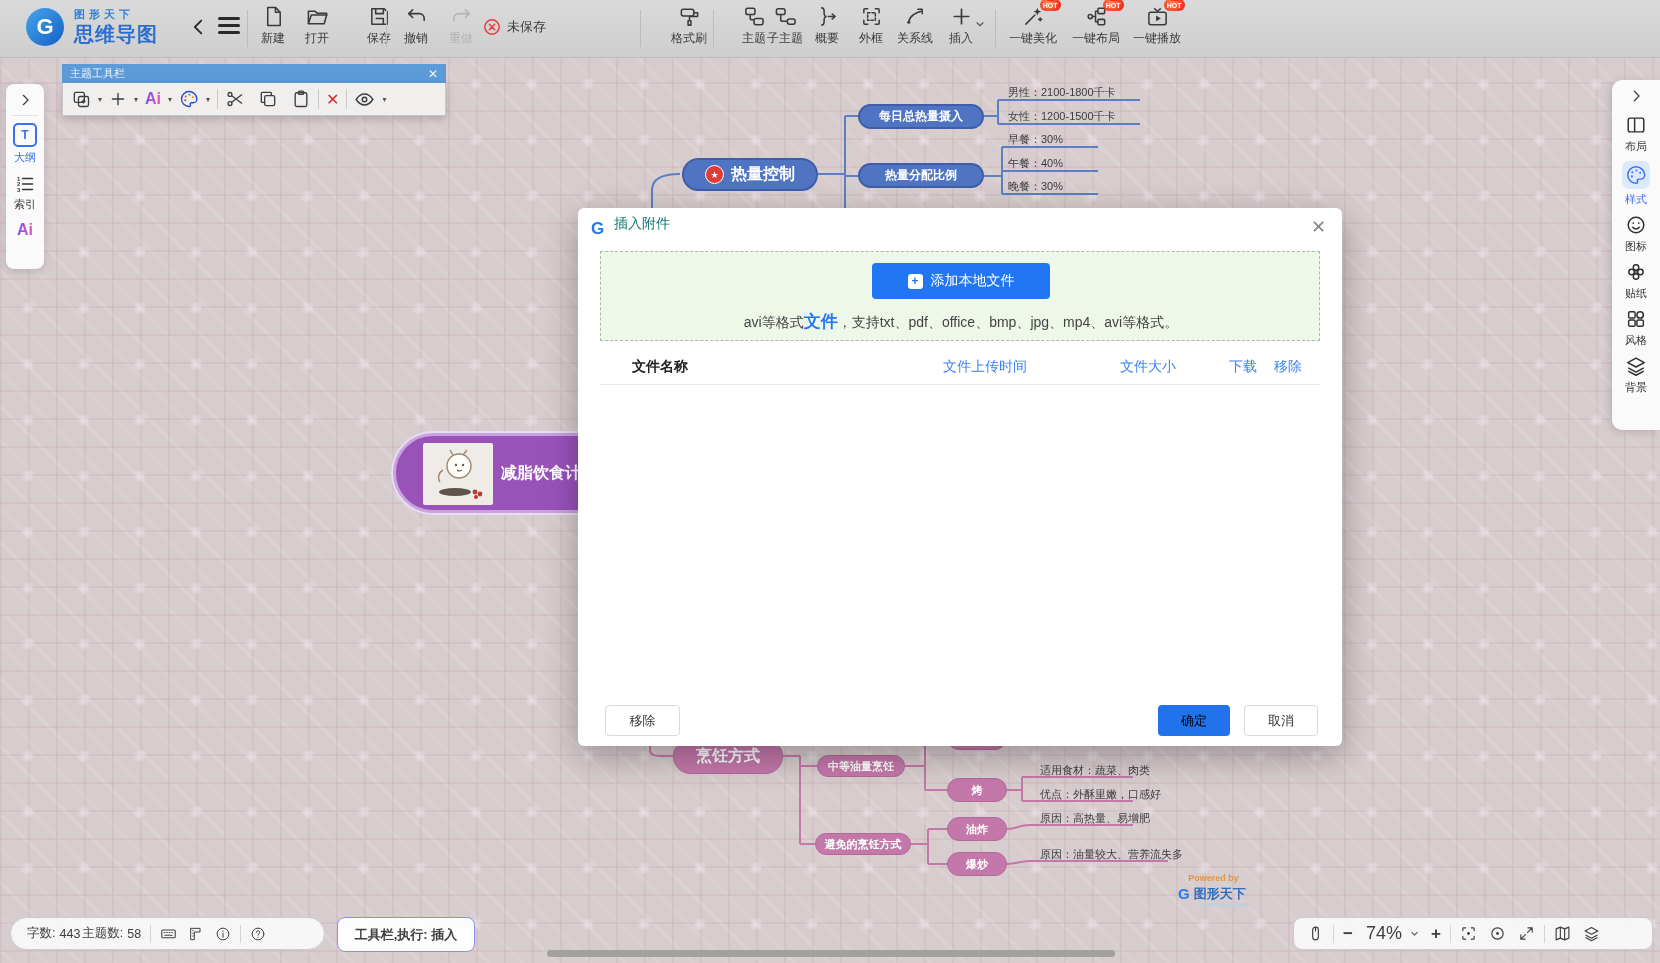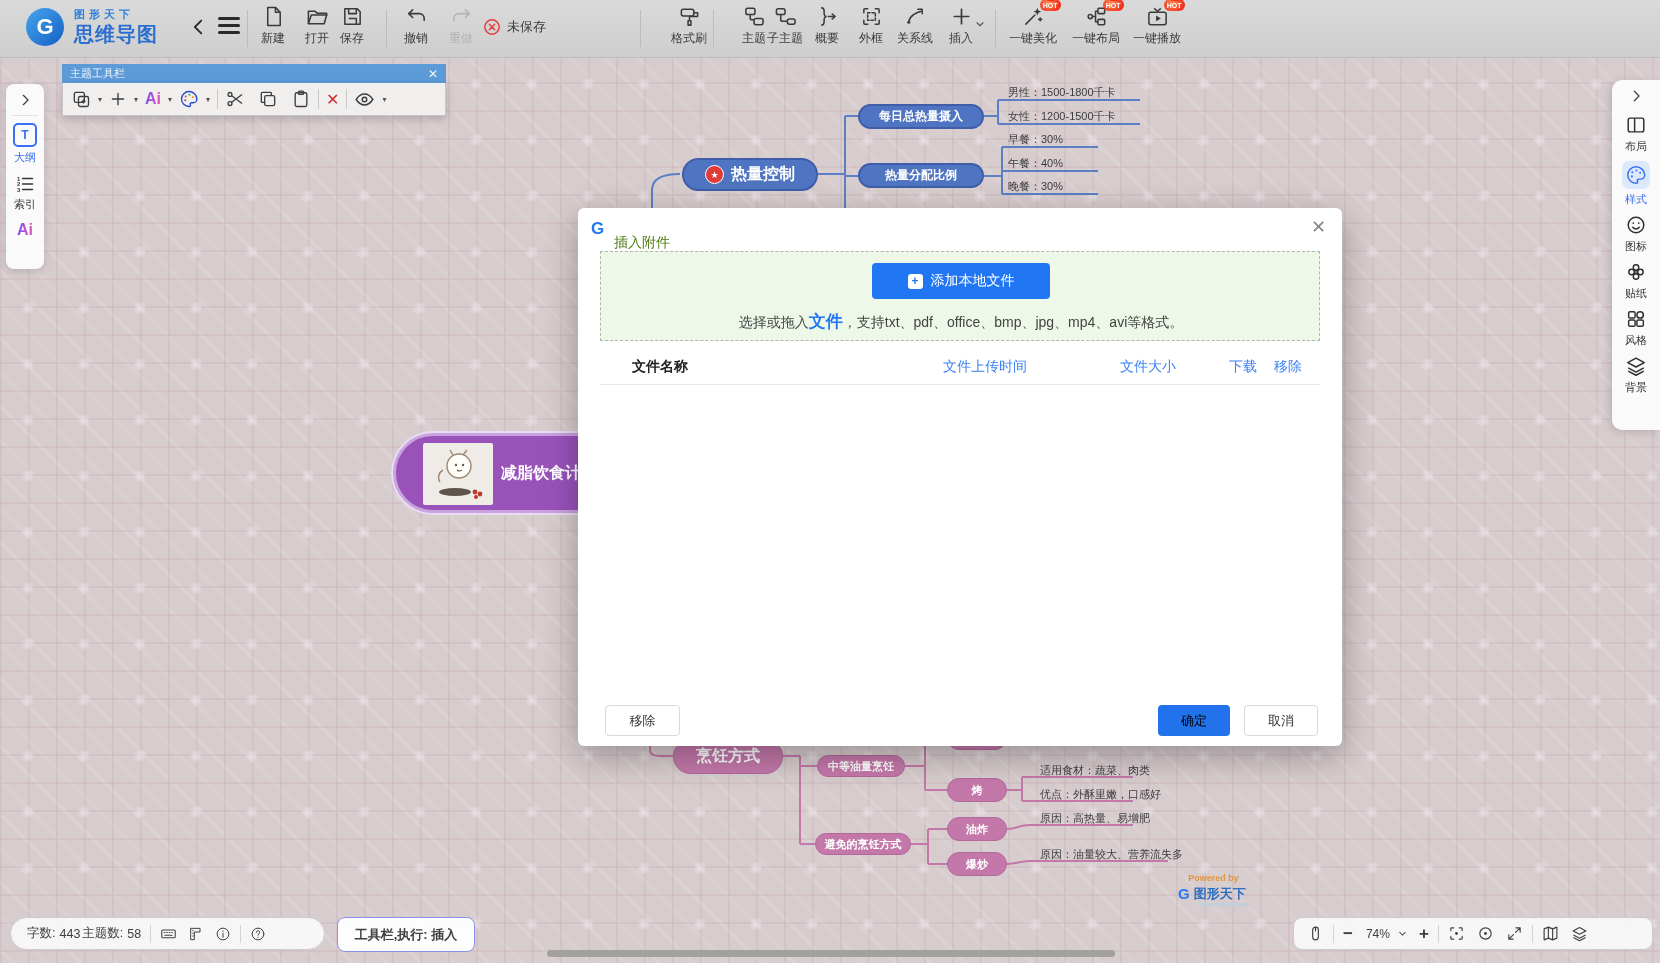--- a/index.html
+++ b/index.html
@@ -65,21 +65,21 @@
     display:flex;align-items:center;}
   .rootimg{position:absolute;left:27px;top:7px;width:70px;height:62px;background:#efece7;border-radius:2px;
     display:flex;align-items:center;justify-content:center;}
   .roottext{position:absolute;left:105px;top:0;height:74px;display:flex;align-items:center;color:#fff;font-size:16px;font-weight:bold;}
   .starbadge{width:17px;height:17px;border-radius:50%;background:#e03b3b;color:#fff;font-size:9px;
     display:flex;align-items:center;justify-content:center;margin-right:7px;border:1px solid #fff;}
   
   .modal{position:absolute;left:578px;top:208px;width:764px;height:538px;background:#fff;border-radius:6px;z-index:10;
     box-shadow:0 10px 34px rgba(0,0,0,.30);}
   .modal .glogo{position:absolute;left:13px;top:11px;font-size:17px;font-weight:800;color:#2478f2;}
-  .modal .mtitle{position:absolute;left:36px;top:26px;font-size:14px;color:#4d7c0f;}
+  .modal .mtitle{position:absolute;left:36px;top:7px;font-size:14px;color:#0f766e;}
   .modal .mclose{position:absolute;right:16px;top:8px;font-size:18px;color:#888;}
   .dropzone{position:absolute;left:22px;top:43px;width:720px;height:90px;background:#eef8e9;
     border:1px dashed #aeb8a9;box-sizing:border-box;}
   .addbtn{position:absolute;left:271px;top:11px;width:178px;height:36px;background:#2176f3;border-radius:4px;
     color:#fff;font-size:14px;display:flex;align-items:center;justify-content:center;gap:8px;}
   .addbtn .fico{width:15px;height:15px;background:#fff;border-radius:3px;color:#2176f3;font-size:12px;font-weight:bold;
     display:flex;align-items:center;justify-content:center;line-height:1;}
   .hintline{position:absolute;left:0;top:58px;width:720px;text-align:center;font-size:14px;color:#444;}
   .hintline .big{font-size:17px;font-weight:bold;color:#2176f3;}
   .mcol{position:absolute;top:150px;font-size:14px;color:#3b82f6;}
@@ -390,21 +390,21 @@
       <path d="M1007,864 C1018,864 1018,861 1030,861 L1168,861"></path>
     </g>
   </svg>
 
   <div class="bnode" style="left:682px;top:158px;width:136px;height:33px;border-radius:17px;font-size:16px;">
     <span class="starbadge">★</span>
     <span>热量控制</span>
   </div>
   <div class="bnode" style="left:858px;top:104px;width:126px;height:25px;border-radius:13px;font-size:12px;">每日总热量摄入</div>
   <div class="bnode" style="left:858px;top:163px;width:126px;height:25px;border-radius:13px;font-size:12px;">热量分配比例</div>
-  <div class="leaf" style="left:1008px;top:85px;">男性：1500-1800千卡</div>
+  <div class="leaf" style="left:1008px;top:85px;">男性：2100-1800千卡</div>
   <div class="leaf" style="left:1008px;top:109px;">女性：1200-1500千卡</div>
   <div class="leaf" style="left:1008px;top:132px;">早餐：30%</div>
   <div class="leaf" style="left:1008px;top:156px;">午餐：40%</div>
   <div class="leaf" style="left:1008px;top:179px;">晚餐：30%</div>
 
   <div class="rootnode">
     <span class="rootimg">
       <svg width="58" height="52" viewBox="0 0 58 52">
         <ellipse cx="26" cy="44" rx="16" ry="4" fill="#5d554c"></ellipse>
         <circle cx="30" cy="18" r="12" fill="#fffdf8" stroke="#9c8872" stroke-width="1.4"></circle>
@@ -464,21 +464,21 @@
           <use href="#i-doc"></use>
         </svg>
       <span class="lb">新建</span>
     </div>
     <div class="tbtn" style="left:284px;">
       <svg class="ic" width="23" height="23">
           <use href="#i-folder"></use>
         </svg>
       <span class="lb">打开</span>
     </div>
-    <div class="tbtn" style="left:319px;">
+    <div class="tbtn" style="left:346px;">
       <svg class="ic" width="23" height="23">
           <use href="#i-save"></use>
         </svg>
       <span class="lb">保存</span>
     </div>
     <div class="vdiv" style="left:386px;"></div>
     <div class="tbtn" style="left:383px;">
       <svg class="ic" width="23" height="23">
           <use href="#i-undo"></use>
         </svg>
@@ -687,21 +687,21 @@
     <span class="glogo">G</span>
     <span class="mtitle">插入附件</span>
     <span class="mclose">✕</span>
 
     <div class="dropzone">
       <div class="addbtn">
         <span class="fico">+</span>
         <span>添加本地文件</span>
       </div>
       <div class="hintline">
-        <span>选择或拖入</span><span class="big">文件</span><span>，支持txt、pdf、office、bmp、jpg、mp4、avi等格式。</span>
+        <span>avi等格式</span><span class="big">文件</span><span>，支持txt、pdf、office、bmp、jpg、mp4、avi等格式。</span>
       </div>
     </div>
 
     <span class="mcol bold" style="left:54px;">文件名称</span>
     <span class="mcol" style="left:365px;">文件上传时间</span>
     <span class="mcol" style="left:542px;">文件大小</span>
     <span class="mcol" style="left:651px;">下载</span>
     <span class="mcol" style="left:696px;">移除</span>
     <div class="msep"></div>
 
@@ -732,21 +732,21 @@
   </div>
 
   <div class="execpill">工具栏,执行: 插入</div>
 
   <div class="pill" style="left:1293px;top:917px;width:360px;height:33px;border-radius:9px;padding:0 13px;">
     <svg class="ic" width="17" height="17">
         <use href="#i-mouse"></use>
       </svg>
     <span class="sep"></span>
     <span style="font-size:17px;font-weight:bold;">−</span>
-    <span class="statxt" style="margin:0 7px 0 13px;font-size:12px;">74%</span>
+    <span class="statxt" style="margin:0 7px 0 13px;font-size:18px;">74%</span>
     <svg class="ic" width="11" height="11" style="color:#555">
         <use href="#i-chevD"></use>
       </svg>
     <span style="font-size:17px;font-weight:bold;margin-left:11px;">+</span>
     <span class="sep"></span>
     <svg class="ic" width="17" height="17">
         <use href="#i-focus"></use>
       </svg>
     <svg class="ic" width="17" height="17" style="margin-left:12px">
         <use href="#i-target"></use>

